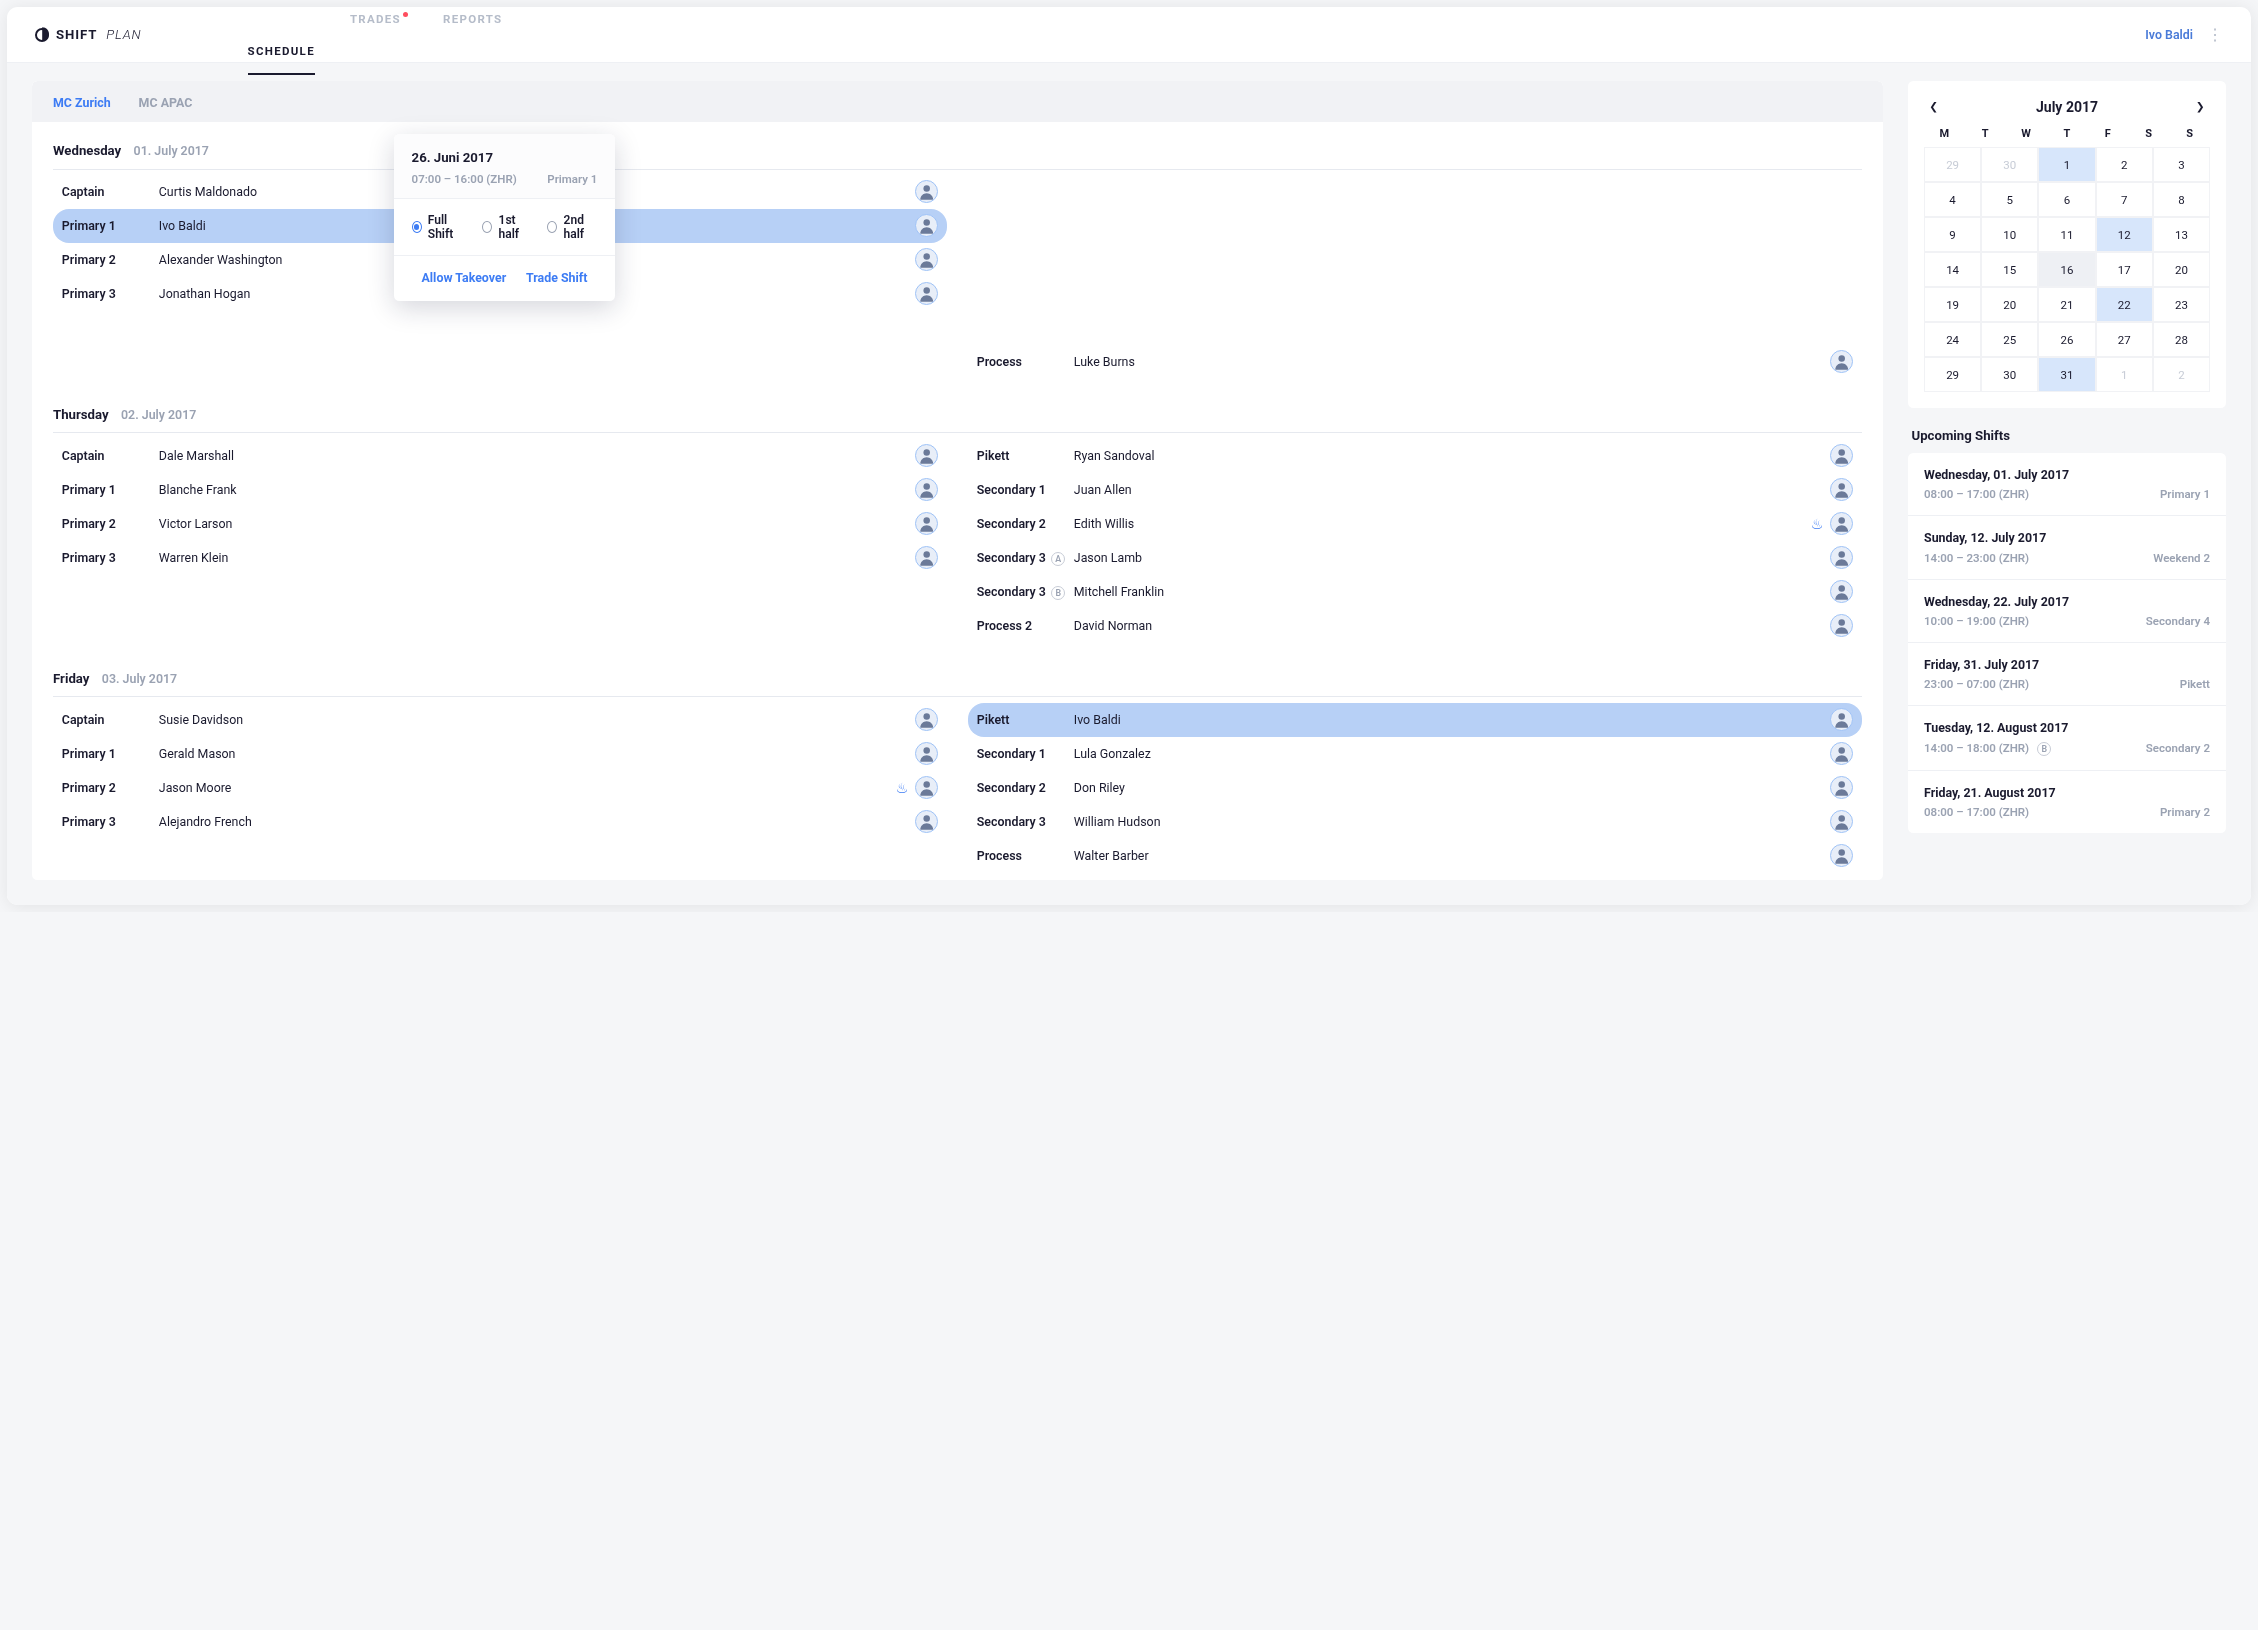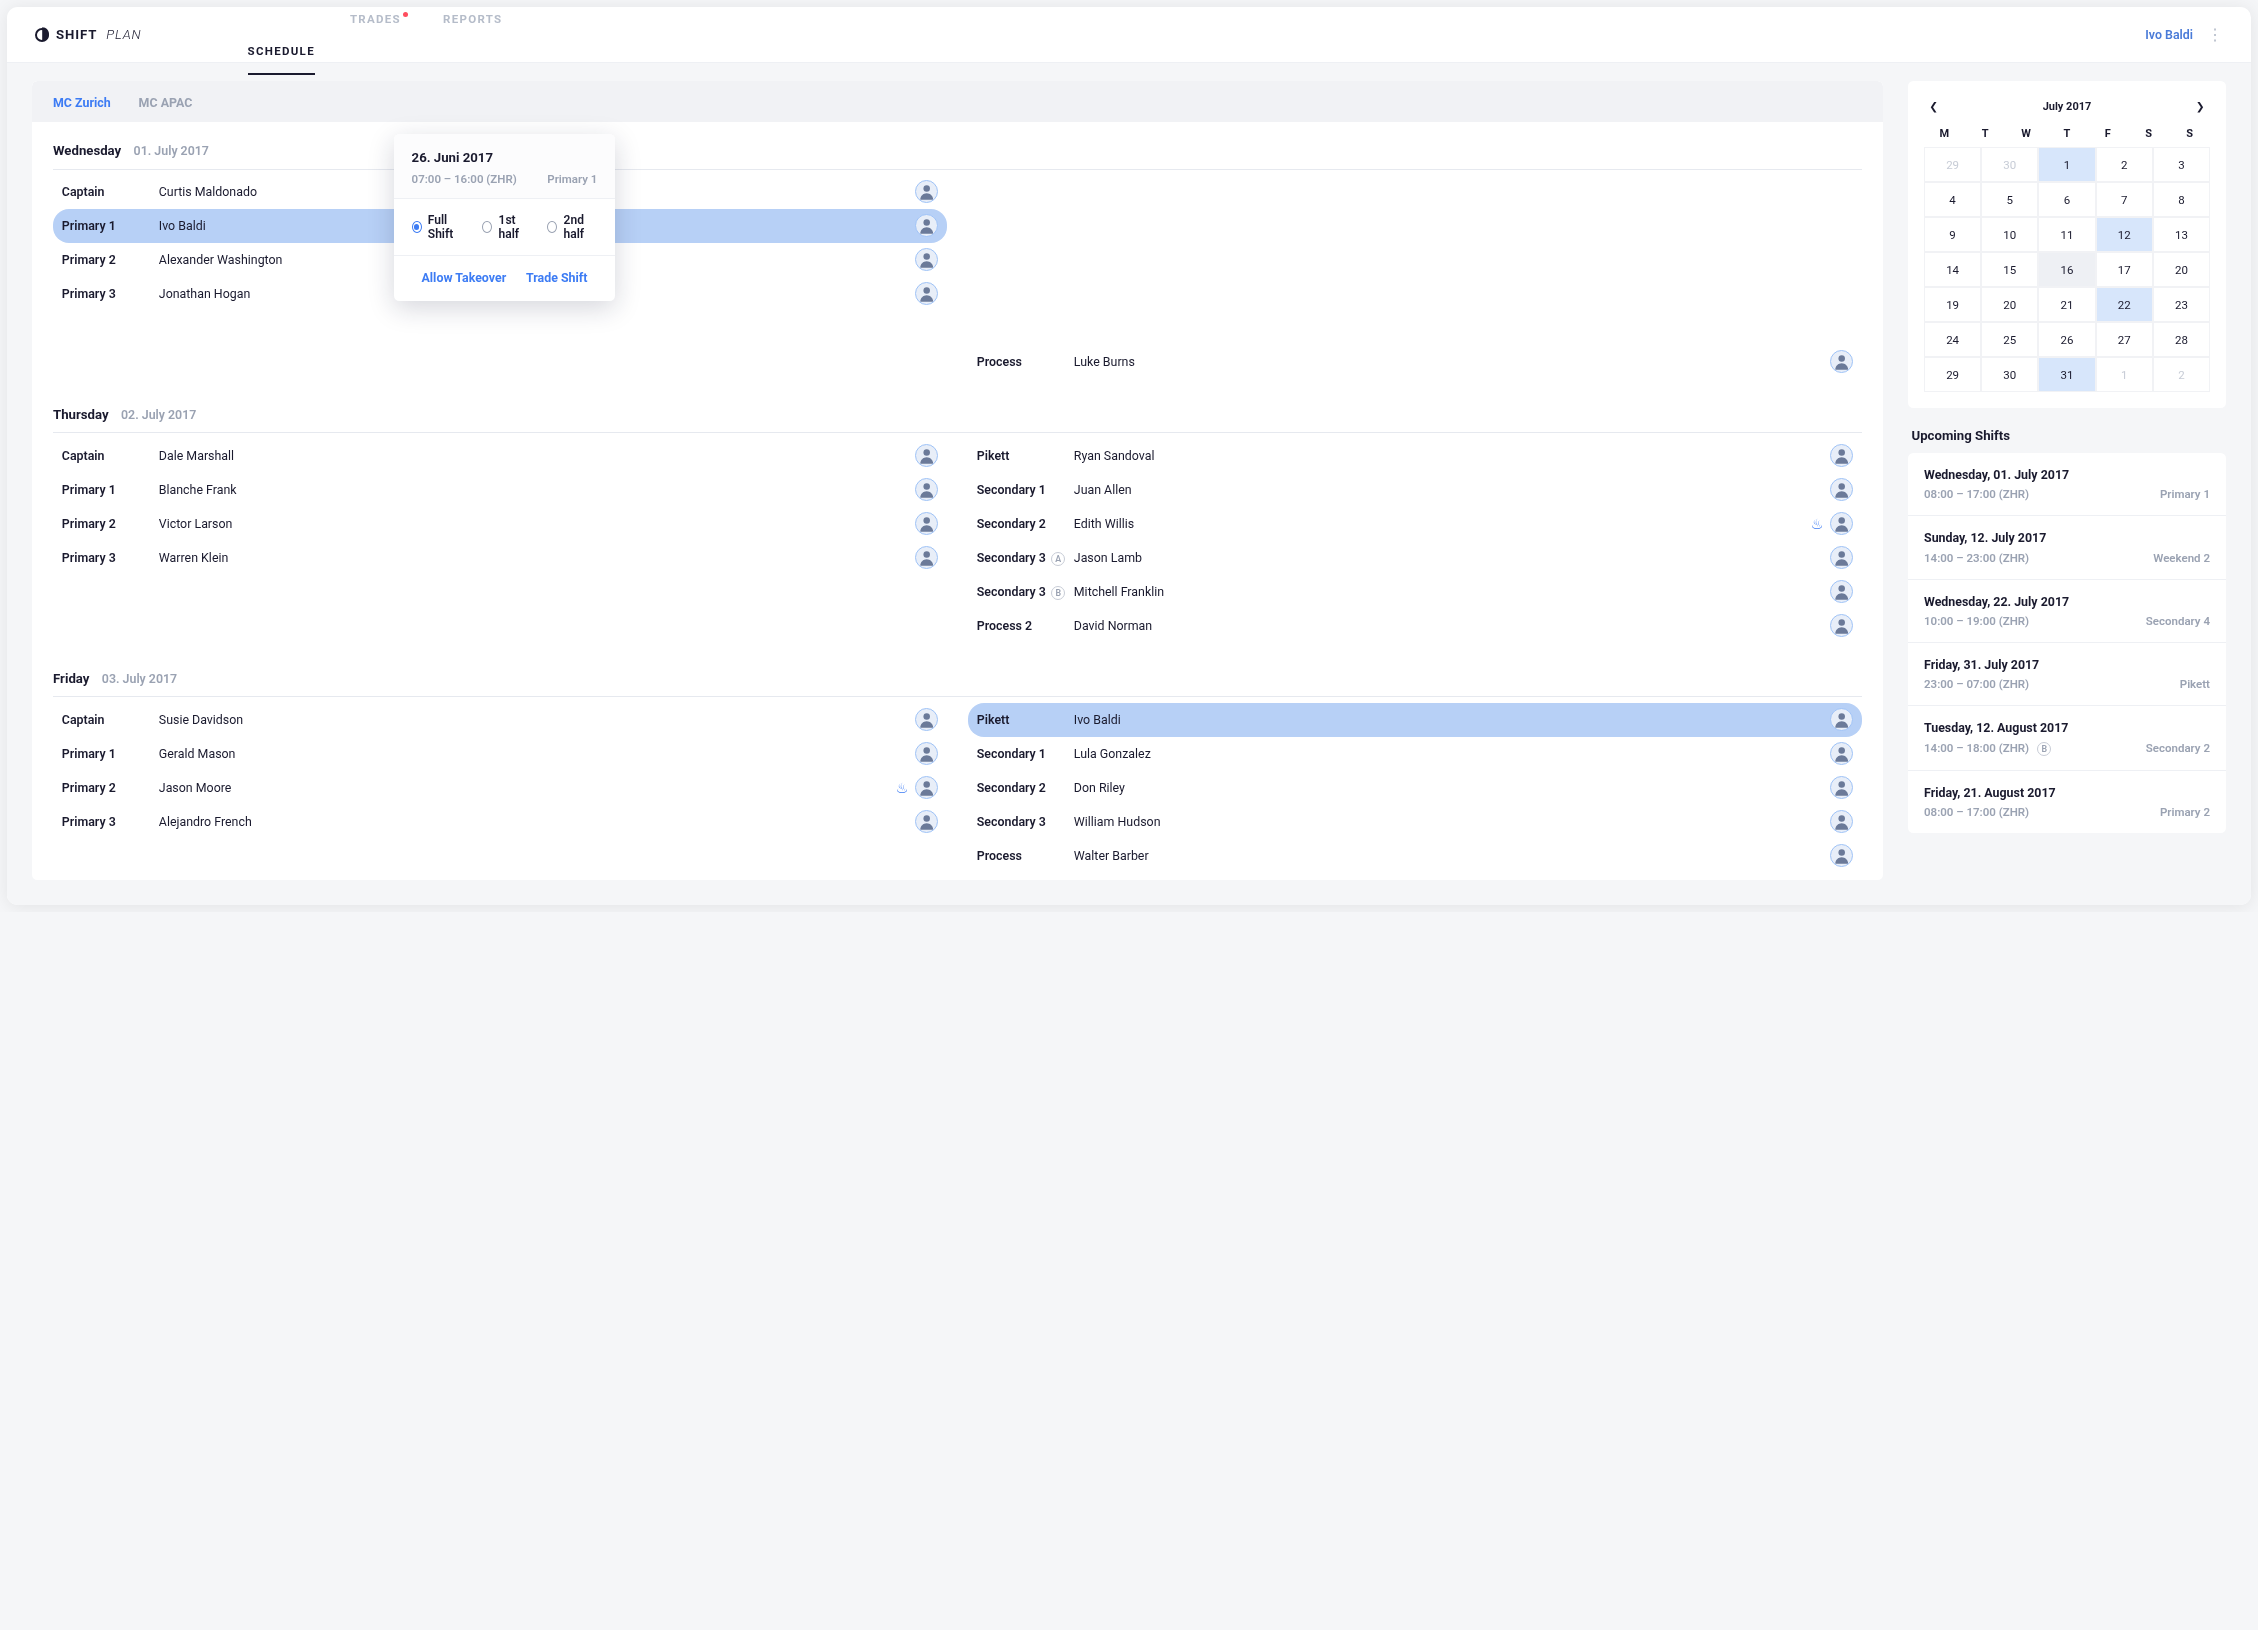--- a/index.html
+++ b/index.html
@@ -76,21 +76,21 @@
   .radio { display:flex; align-items:center; gap:6.2px; font-size:12px; font-weight:600; cursor:pointer; }
   .radio-ring { width:12.4px; height:12.4px; border-radius:50%; border:1.8px solid #3d7cf4; display:flex; align-items:center; justify-content:center; }
   .radio-ring.off { border-color:#9aa2b2; }
   .radio-dot { width:5.3px; height:5.3px; border-radius:50%; background:#3d7cf4; }
   .pop-actions { display:flex; justify-content:space-around; padding:14px 17.6px 16px; }
   .pop-btn { color:#3d7cf4; font-weight:700; font-size:12.4px; cursor:pointer; }
 
   
   .panel { background:#fff; border-radius:5.3px; padding:16px; margin-bottom:19.4px; }
   .cal-head { display:flex; align-items:center; justify-content:space-between; margin-bottom:10.6px; }
-  .cal-title { font-weight:700; font-size:11px; }
+  .cal-title { font-weight:700; font-size:14px; }
   .chev { cursor:pointer; color:#1a1a2e; font-size:10.6px; padding:3.5px 5.3px; }
   .cal-dow { display:grid; grid-template-columns:repeat(7,1fr); text-align:center; font-weight:700; font-size:11px; padding-bottom:7px; }
   .cal-grid { display:grid; grid-template-columns:repeat(5,1fr); }
   .cal-cell { height:35px; display:flex; align-items:center; justify-content:center; font-size:11.5px; cursor:pointer; border:0.4px solid #f1f2f5; }
   .cal-cell.muted { color:#c7ccd6; }
   .cal-cell.hl { background:#d7e6fb; }
   .cal-cell.box { background:#eef0f4; }
 
   .upcoming-title { font-weight:700; font-size:13.2px; margin:7px 0 10.6px 3.5px; }
   .up-list { background:#fff; border-radius:5.3px; }

